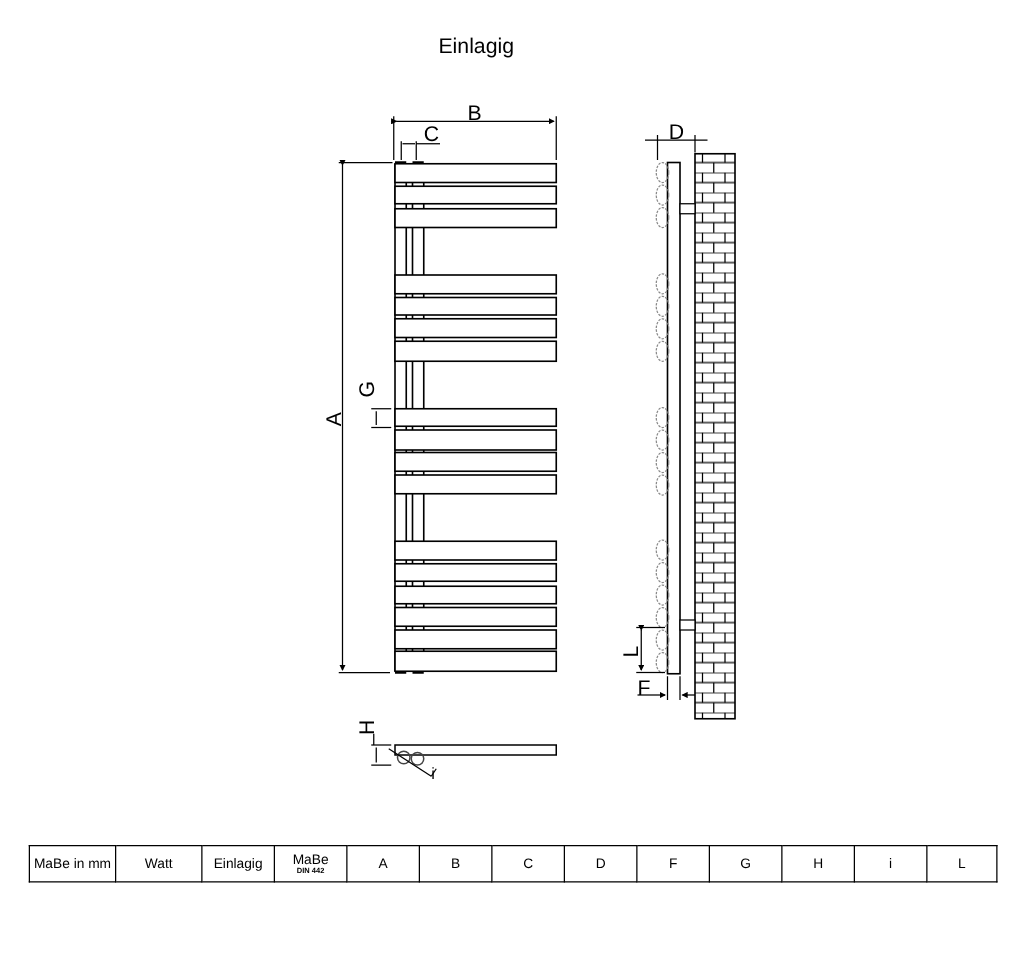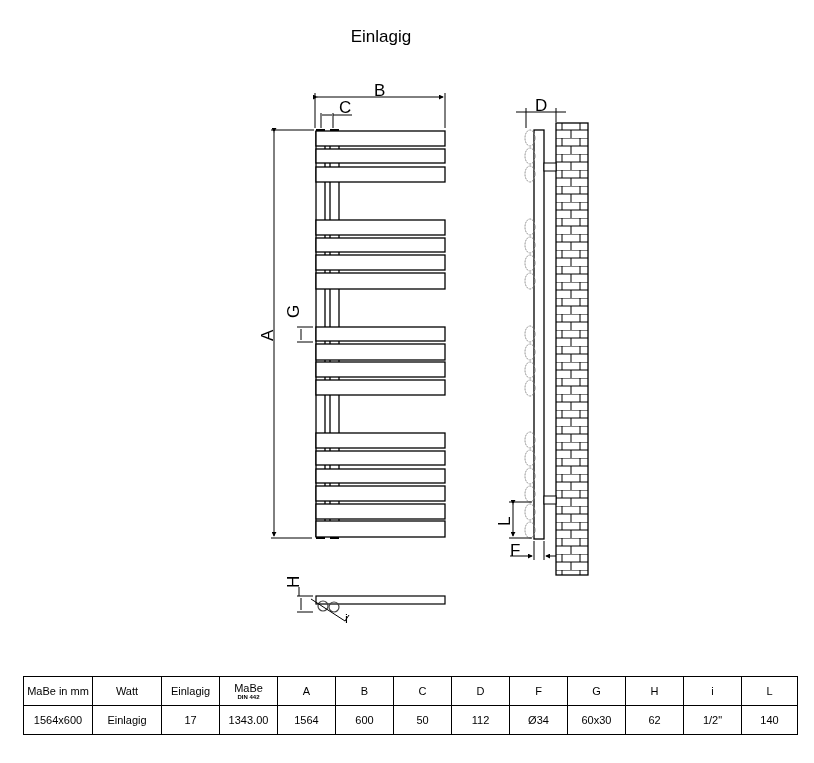--- a/index.html
+++ b/index.html
@@ -177,29 +177,14 @@
     <td style="width:57px"><span>A</span></td>
     <td style="width:57px"><span>B</span></td>
     <td style="width:57px"><span>C</span></td>
     <td style="width:57px"><span>D</span></td>
     <td style="width:57px"><span>F</span></td>
     <td style="width:57px"><span>G</span></td>
     <td style="width:57px"><span>H</span></td>
     <td style="width:57px"><span>i</span></td>
     <td style="width:55px"><span>L</span></td>
   </tr>
-  <tr>
-    <td>1564x600</td>
-    <td>Einlagig</td>
-    <td>17</td>
-    <td>1343.00</td>
-    <td>1564</td>
-    <td>600</td>
-    <td>50</td>
-    <td>112</td>
-    <td>Ø34</td>
-    <td>60x30</td>
-    <td>62</td>
-    <td>1/2"</td>
-    <td>140</td>
-  </tr>
 </tbody>
   </table>
 
 </body></html>

